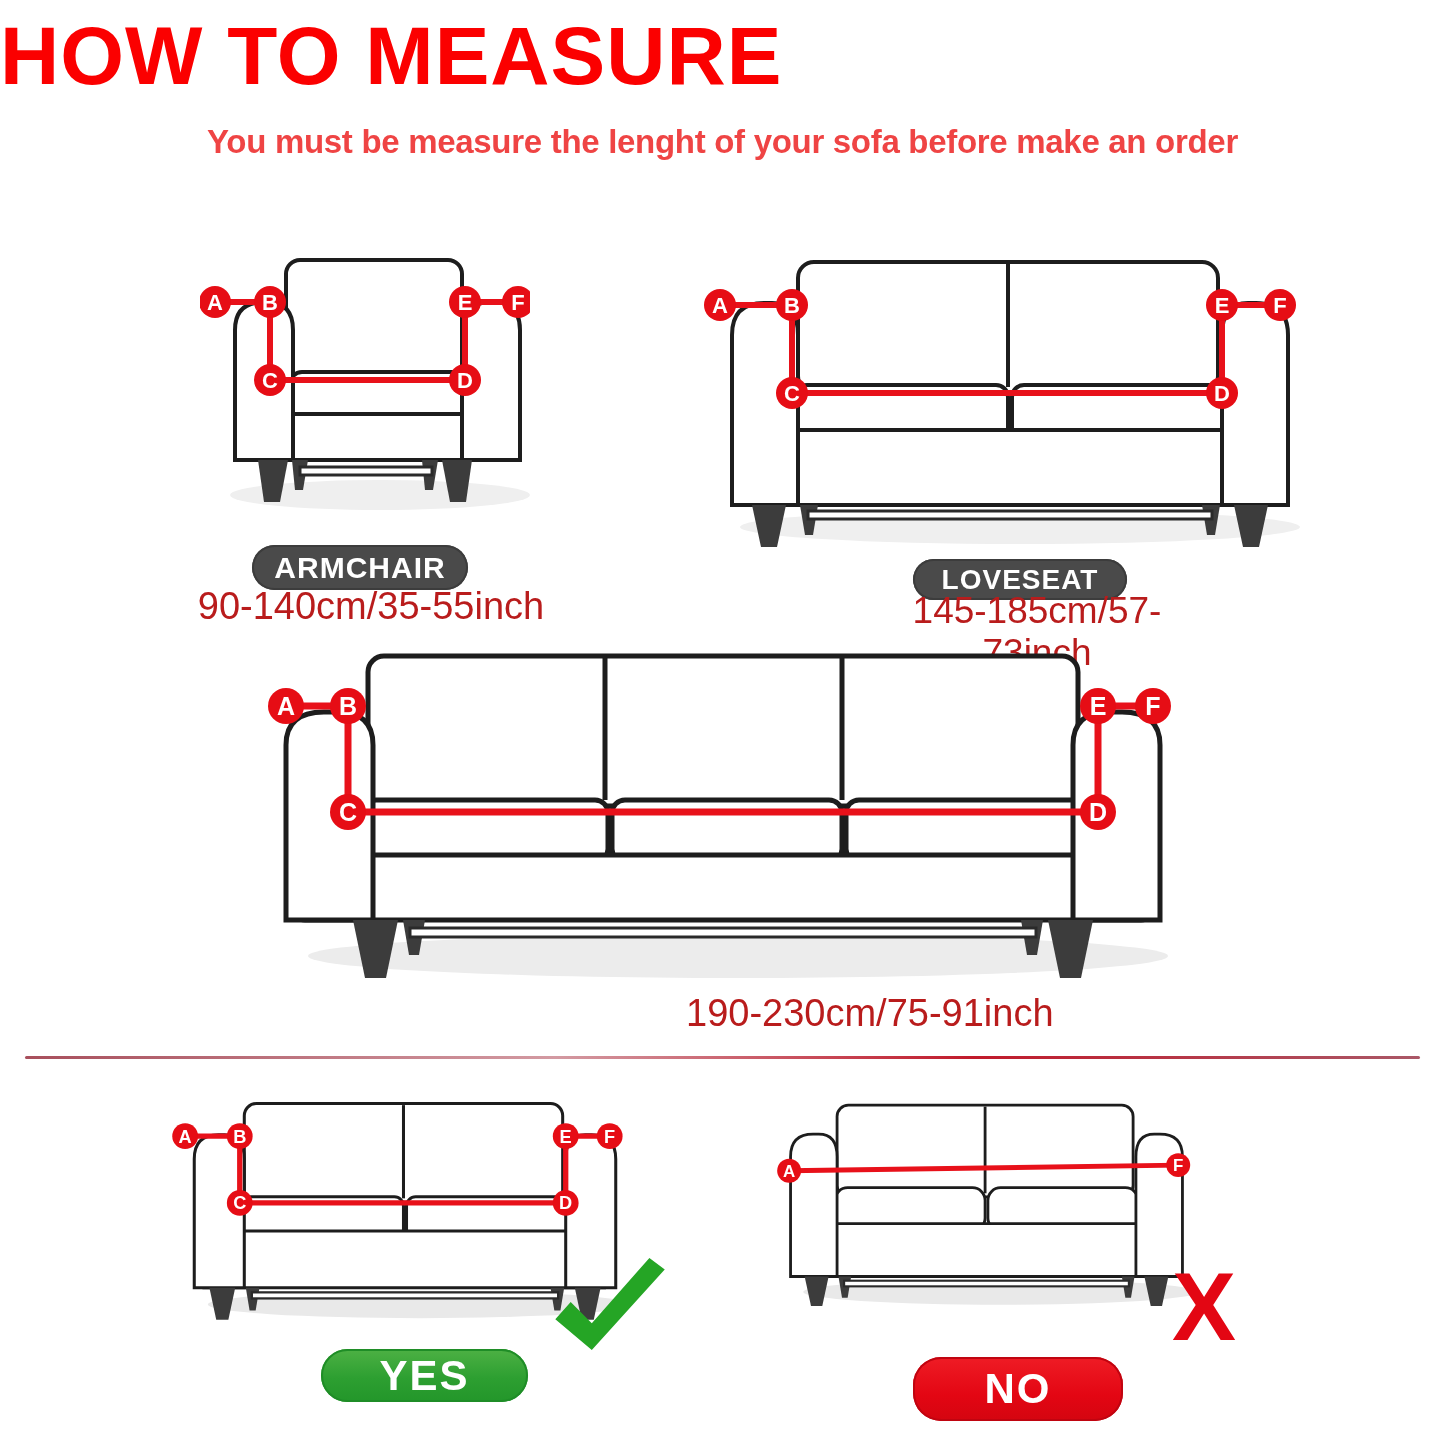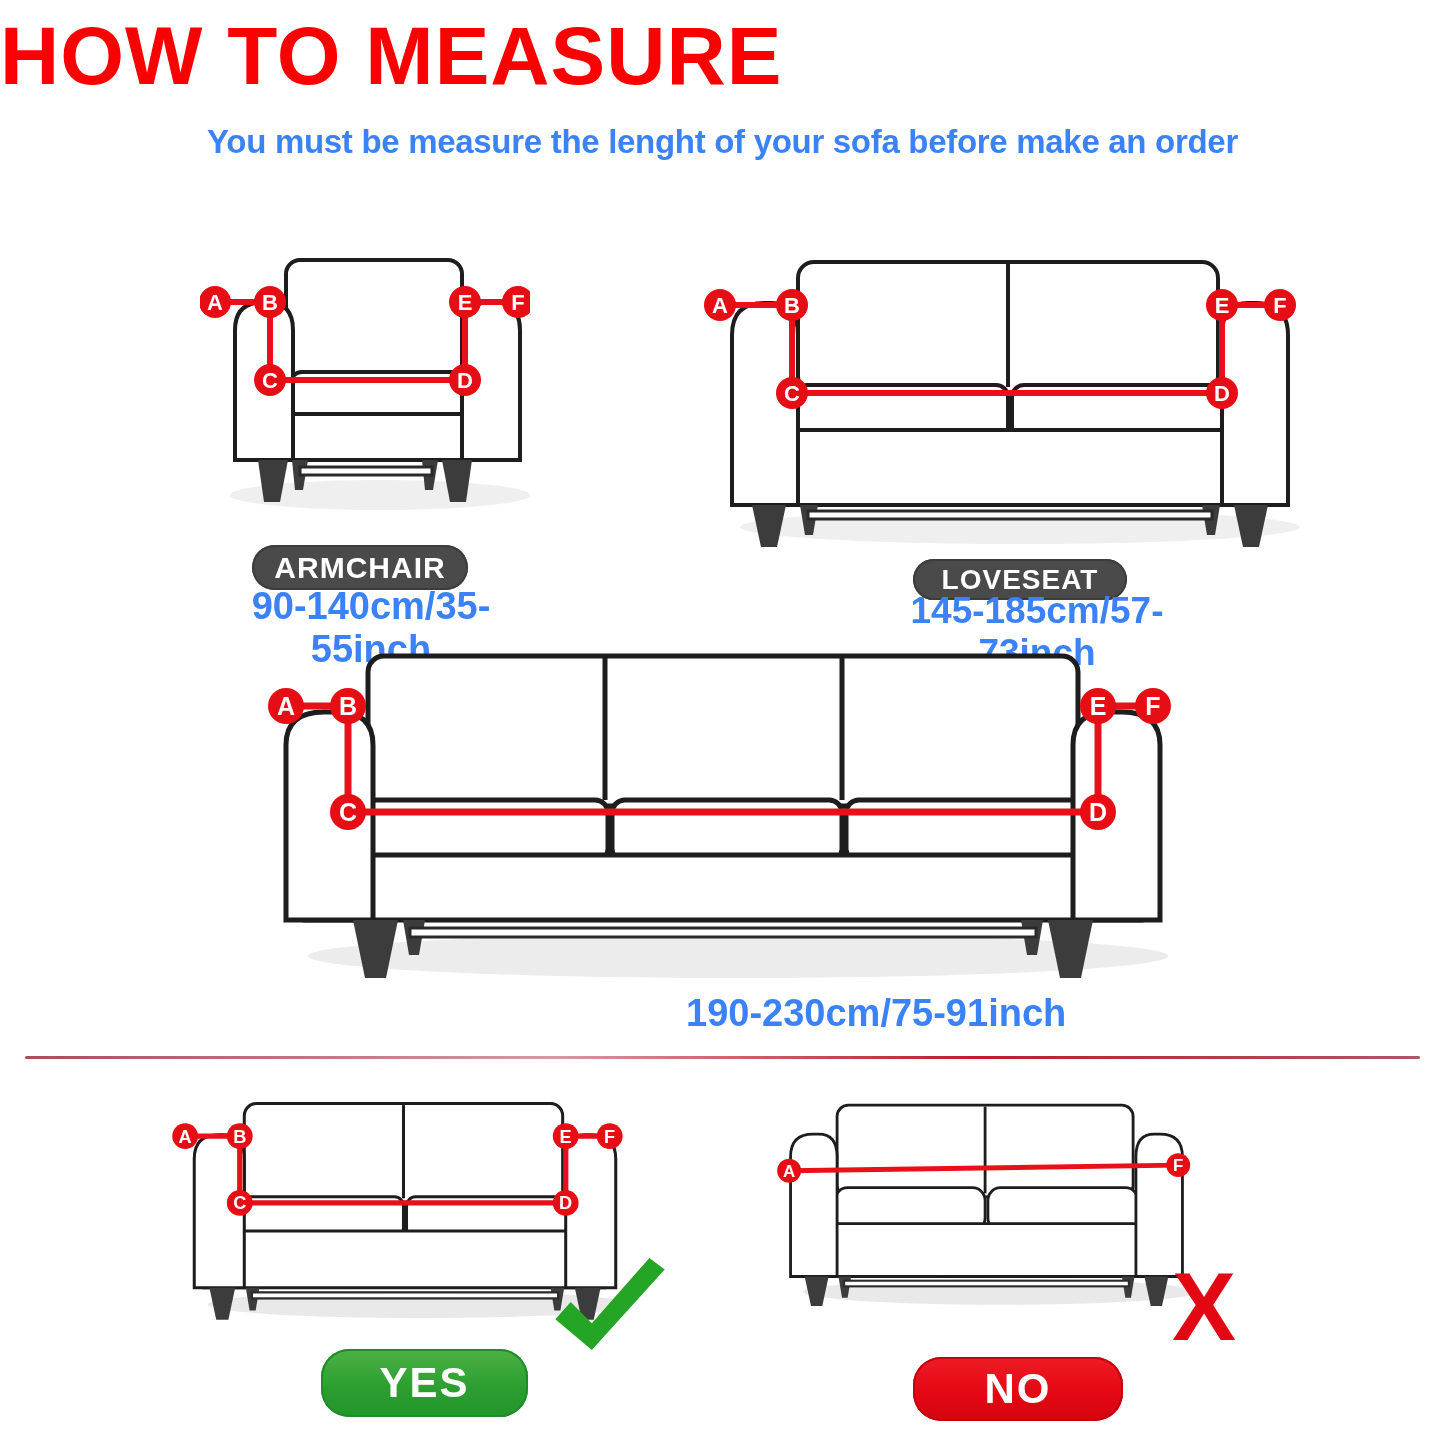--- a/index.html
+++ b/index.html
@@ -1,25 +1,25 @@
 <!DOCTYPE html>
 <html><head>
 <meta charset="utf-8">
 <style>
   html,body{margin:0;padding:0;background:#fff;}
   .canvas{position:relative;width:1445px;height:1445px;background:#ffffff;overflow:hidden;
           font-family:"Liberation Sans",sans-serif;}
   .title{position:absolute;top:10px;left:0;width:100%;text-align:left;
          font-size:82px;line-height:92px;font-weight:bold;color:#fb0000;letter-spacing:1px;}
   .subtitle{position:absolute;top:120px;left:0;width:100%;text-align:center;
-            font-size:33px;line-height:44px;font-weight:bold;color:#3b82f6;letter-spacing:-0.3px;}
+            font-size:33px;line-height:44px;font-weight:bold;color:#ef4444;letter-spacing:-0.3px;}
   .pill-gray{position:absolute;background:#4a4a4a;border-radius:24px;color:#fff;
              display:flex;align-items:center;justify-content:center;
              font-weight:bold;letter-spacing:1px;box-shadow:inset 0 0 0 2px #3c3c3c;margin-top:12px;}
-  .size-text{position:absolute;color:#3b82f6;font-weight:bold;text-align:center;}
+  .size-text{position:absolute;color:#b91c1c;font-weight:normal;text-align:center;}
   .divider{position:absolute;left:25px;width:1395px;top:1056px;height:3px;border-radius:2px;
            background:linear-gradient(90deg,#a84f5c 0%,#d39aa2 38%,#c11a2b 68%,#aa5867 100%);}
   .verdict-pill{position:absolute;border-radius:28px;color:#fff;font-weight:bold;
                 display:flex;align-items:center;justify-content:center;letter-spacing:2px;}
   .verdict-yes{background:linear-gradient(180deg,#4db144 0%,#2d9f31 55%,#23962a 100%);
                box-shadow:inset 0 0 0 2px #1f8d27;}
   .verdict-no{background:linear-gradient(180deg,#ef1c25 0%,#e30613 60%,#d40510 100%);
               box-shadow:inset 0 0 0 2px #c00410;}
   .mark-x{position:absolute;color:#e30613;font-weight:bold;font-size:96px;line-height:90px;}
   svg text{font-family:"Liberation Sans",sans-serif;font-weight:bold;fill:#ffffff;}
@@ -201,21 +201,21 @@
       <text x="92" y="50" dy="0.36em" text-anchor="middle" font-size="24">B</text>
       <text x="92" y="138" dy="0.36em" text-anchor="middle" font-size="24">C</text>
       <text x="522" y="138" dy="0.36em" text-anchor="middle" font-size="24">D</text>
       <text x="522" y="50" dy="0.36em" text-anchor="middle" font-size="24">E</text>
       <text x="580" y="50" dy="0.36em" text-anchor="middle" font-size="24">F</text>
     </g>
   </svg>
   <svg style="left:552px;top:1256px;width:118px;height:96px" viewBox="0 0 120 100">
     <path fill="#25a525" d="M2,66 L18,48 L40,70 L100,2 L116,14 L40,98 Z"></path>
   </svg>
-  <div class="verdict-pill verdict-yes" style="left:321px;top:1349px;width:207px;height:68px;font-size:42px">
+  <div class="verdict-pill verdict-yes" style="left:321px;top:1349px;width:207px;height:53px;font-size:42px">
     <span>YES</span>
   </div>
 
   <svg style="left:768px;top:1100px;width:437px;height:212px" viewBox="0 0 620 300">
     <g>
       <ellipse cx="330" cy="272" rx="280" ry="18" fill="#e9e9e9"></ellipse>
       <rect class="outline" stroke-width="4" x="98" y="7" width="420" height="130" rx="16"></rect>
       <line x1="308" y1="9" x2="308" y2="132" stroke="#1d1d1d" stroke-width="4"></line>
       <rect class="outline" stroke-width="4" x="95" y="124" width="213" height="61" rx="18"></rect>
       <rect class="outline" stroke-width="4" x="312" y="124" width="213" height="61" rx="18"></rect>

